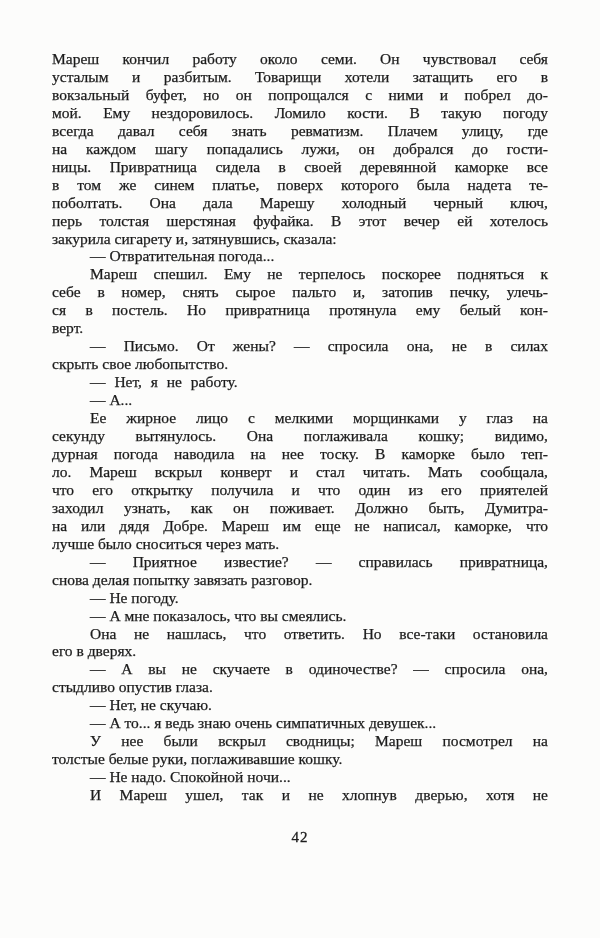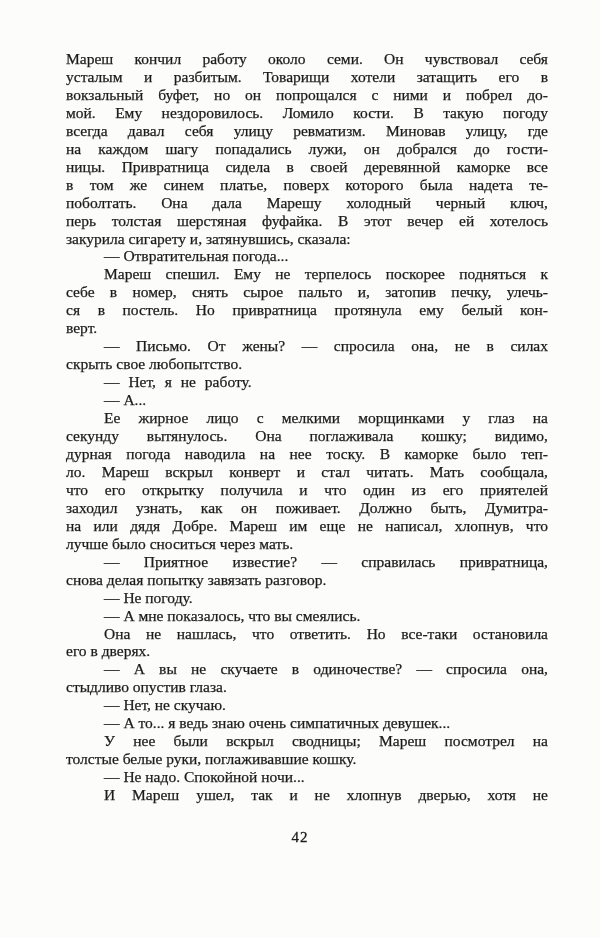--- a/index.html
+++ b/index.html
@@ -29,21 +29,20 @@
     left: 52px;
     top: 50px;
     width: 496px;
     font-size: 15.5px;
     line-height: 17.95px;
     -webkit-text-stroke: 0.25px currentColor;
   }
   .line {
     text-align: justify;
     text-align-last: justify;
-    margin-left: 14px;
   }
   .line.end {
     text-align-last: left;
   }
   .line.indent {
     text-indent: 38px;
   }
   .page-number {
     position: absolute;
     top: 829px;
@@ -57,21 +56,21 @@
 </style>
 </head>
 <body>
 
 <div class="page">
   <div class="text-block">
       <div class="line">Мареш кончил работу около семи. Он чувствовал себя</div>
       <div class="line">усталым и разбитым. Товарищи хотели затащить его в</div>
       <div class="line">вокзальный буфет, но он попрощался с ними и побрел до-</div>
       <div class="line">мой. Ему нездоровилось. Ломило кости. В такую погоду</div>
-      <div class="line">всегда давал себя улицу ревматизм. Миновав улицу, где</div>
+      <div class="line">всегда давал себя знать ревматизм. Плачем улицу, где</div>
       <div class="line">на каждом шагу попадались лужи, он добрался до гости-</div>
       <div class="line">ницы. Привратница сидела в своей деревянной каморке все</div>
       <div class="line">в том же синем платье, поверх которого была надета те-</div>
       <div class="line">поболтать. Она дала Марешу холодный черный ключ,</div>
       <div class="line">перь толстая шерстяная фуфайка. В этот вечер ей хотелось</div>
       <div class="line end">закурила сигарету и, затянувшись, сказала:</div>
       <div class="line indent end">— Отвратительная погода...</div>
       <div class="line indent">Мареш спешил. Ему не терпелось поскорее подняться к</div>
       <div class="line">себе в номер, снять сырое пальто и, затопив печку, улечь-</div>
       <div class="line">ся в постель. Но привратница протянула ему белый кон-</div>
@@ -79,21 +78,21 @@
       <div class="line indent">— Письмо. От жены? — спросила она, не в силах</div>
       <div class="line end">скрыть свое любопытство.</div>
       <div class="line indent end" style="word-spacing: 5px;">— Нет, я не работу.</div>
       <div class="line indent end">— А...</div>
       <div class="line indent">Ее жирное лицо с мелкими морщинками у глаз на</div>
       <div class="line">секунду вытянулось. Она поглаживала кошку; видимо,</div>
       <div class="line">дурная погода наводила на нее тоску. В каморке было теп-</div>
       <div class="line">ло. Мареш вскрыл конверт и стал читать. Мать сообщала,</div>
       <div class="line">что его открытку получила и что один из его приятелей</div>
       <div class="line">заходил узнать, как он поживает. Должно быть, Думитра-</div>
-      <div class="line">на или дядя Добре. Мареш им еще не написал, хлопнув, что</div>
+      <div class="line">на или дядя Добре. Мареш им еще не написал, каморке, что</div>
       <div class="line end">лучше было сноситься через мать.</div>
       <div class="line indent">— Приятное известие? — справилась привратница,</div>
       <div class="line end">снова делая попытку завязать разговор.</div>
       <div class="line indent end">— Не погоду.</div>
       <div class="line indent end">— А мне показалось, что вы смеялись.</div>
       <div class="line indent">Она не нашлась, что ответить. Но все-таки остановила</div>
       <div class="line end">его в дверях.</div>
       <div class="line indent">— А вы не скучаете в одиночестве? — спросила она,</div>
       <div class="line end">стыдливо опустив глаза.</div>
       <div class="line indent end">— Нет, не скучаю.</div>

